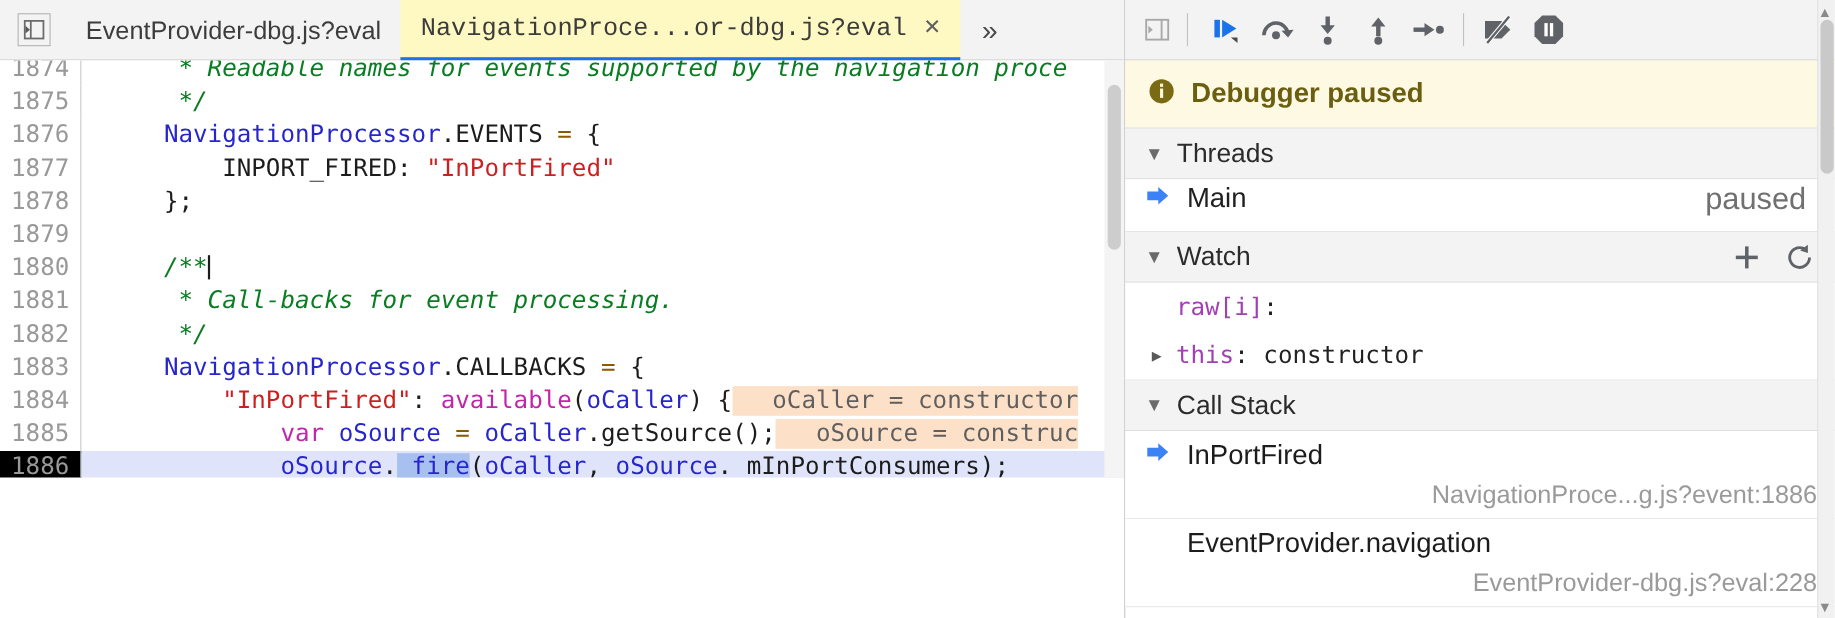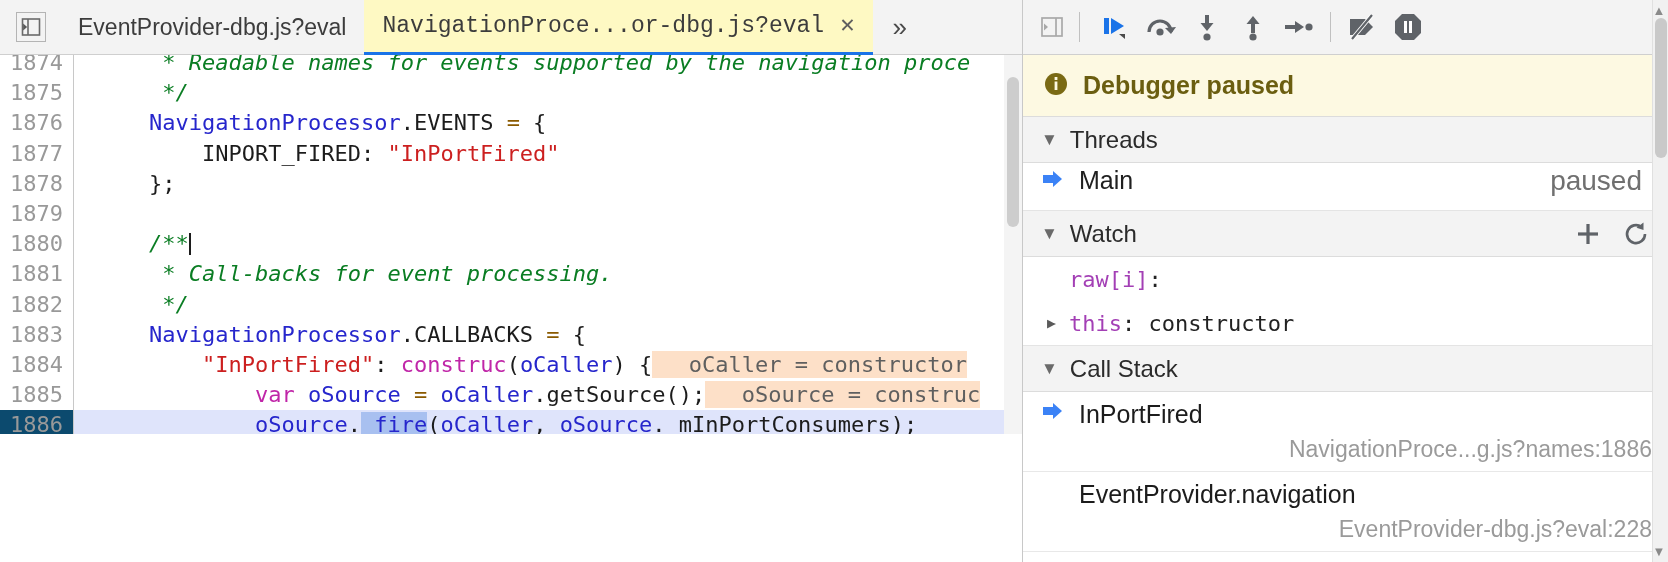--- a/index.html
+++ b/index.html
@@ -94,21 +94,21 @@
     height: 30.2px;
     line-height: 30.2px;
   }
   .code-text {
     padding-left: 22px;
     height: 30.2px;
     line-height: 30.2px;
     flex: 1;
     position: relative;
   }
-  .code-line.exec .gutter { background: #0c4a6e; }
+  .code-line.exec .gutter { background: #000000; }
   .code-line.exec .code-text {
     background: #dfe4fb;
   }
   .code-line.exec {
     border-top: 2px solid #3f6fd8;
     border-bottom: 2px solid #3f6fd8;
     height: 30.2px;
   }
 
   
@@ -298,21 +298,21 @@
           <div class="code-line"><div class="gutter">1874</div><div class="code-text"><span class="c-comment">     * Readable names for events supported by the navigation proce</span></div></div>
           <div class="code-line"><div class="gutter">1875</div><div class="code-text"><span class="c-comment">     */</span></div></div>
           <div class="code-line"><div class="gutter">1876</div><div class="code-text"><span class="c-plain">    </span><span class="c-ident">NavigationProcessor</span><span class="c-plain">.EVENTS </span><span class="c-op">=</span><span class="c-plain"> {</span></div></div>
           <div class="code-line"><div class="gutter">1877</div><div class="code-text"><span class="c-plain">        INPORT_FIRED: </span><span class="c-string">"InPortFired"</span></div></div>
           <div class="code-line"><div class="gutter">1878</div><div class="code-text"><span class="c-plain">    };</span></div></div>
           <div class="code-line"><div class="gutter">1879</div><div class="code-text"><span class="c-plain"></span></div></div>
           <div class="code-line"><div class="gutter">1880</div><div class="code-text"><span class="c-comment">    /**</span><span class="caret"></span></div></div>
           <div class="code-line"><div class="gutter">1881</div><div class="code-text"><span class="c-comment">     * Call-backs for event processing.</span></div></div>
           <div class="code-line"><div class="gutter">1882</div><div class="code-text"><span class="c-comment">     */</span></div></div>
           <div class="code-line"><div class="gutter">1883</div><div class="code-text"><span class="c-plain">    </span><span class="c-ident">NavigationProcessor</span><span class="c-plain">.CALLBACKS </span><span class="c-op">=</span><span class="c-plain"> {</span></div></div>
-          <div class="code-line"><div class="gutter">1884</div><div class="code-text"><span class="c-plain">        </span><span class="c-string">"InPortFired"</span><span class="c-plain">: </span><span class="c-kw">construc</span><span class="c-plain">(</span><span class="c-ident">oCaller</span><span class="c-plain">) {</span><span class="hint">  oCaller = constructor</span></div></div>
+          <div class="code-line"><div class="gutter">1884</div><div class="code-text"><span class="c-plain">        </span><span class="c-string">"InPortFired"</span><span class="c-plain">: </span><span class="c-kw">available</span><span class="c-plain">(</span><span class="c-ident">oCaller</span><span class="c-plain">) {</span><span class="hint">  oCaller = constructor</span></div></div>
           <div class="code-line"><div class="gutter">1885</div><div class="code-text"><span class="c-plain">            </span><span class="c-kw">var</span><span class="c-plain"> </span><span class="c-ident">oSource</span><span class="c-plain"> </span><span class="c-op">=</span><span class="c-plain"> </span><span class="c-ident">oCaller</span><span class="c-plain">.getSource();</span><span class="hint">  oSource = construc</span></div></div>
           <div class="code-line exec"><div class="gutter">1886</div><div class="code-text"><span class="c-plain">            </span><span class="c-ident">oSource</span><span class="c-plain">.</span><span class="c-ident c-sel">_fire</span><span class="c-plain">(</span><span class="c-ident">oCaller</span><span class="c-plain">, </span><span class="c-ident">oSource</span><span class="c-plain">._mInPortConsumers);</span></div></div>
           <div class="code-line"><div class="gutter">1887</div><div class="code-text"><span class="c-plain">        }</span></div></div>
           <div class="code-line"><div class="gutter">1888</div><div class="code-text"><span class="c-plain">    };</span></div></div>
           <div class="code-line"><div class="gutter">1889</div><div class="code-text"><span class="c-plain"></span></div></div>
         </div>
     </div>
 
     <div class="src-vscroll">
       <div class="thumb"></div>
@@ -443,21 +443,21 @@
       <span class="sec-title">Call Stack</span>
     </div>
     <div id="callstack-list">
         <div class="callstack-row">
           <div class="cs-title-line">
             <span style="width: 24px; display: inline-block;"><svg width="24" height="22" viewBox="0 0 24 22">
                 <polygon points="2,7 12,7 12,3 21,11 12,19 12,15 2,15" fill="#3b82f6"></polygon>
               </svg></span>
             <span class="cs-title">InPortFired</span>
           </div>
-          <div class="cs-sub cs-indent">NavigationProce...g.js?names:1886</div>
+          <div class="cs-sub cs-indent">NavigationProce...g.js?event:1886</div>
         </div>
         <div class="callstack-row">
           <div class="cs-title-line">
             <span style="width: 24px; display: inline-block;"></span>
             <span class="cs-title">EventProvider.navigation</span>
           </div>
           <div class="cs-sub cs-indent">EventProvider-dbg.js?eval:228</div>
         </div>
       </div>
 

